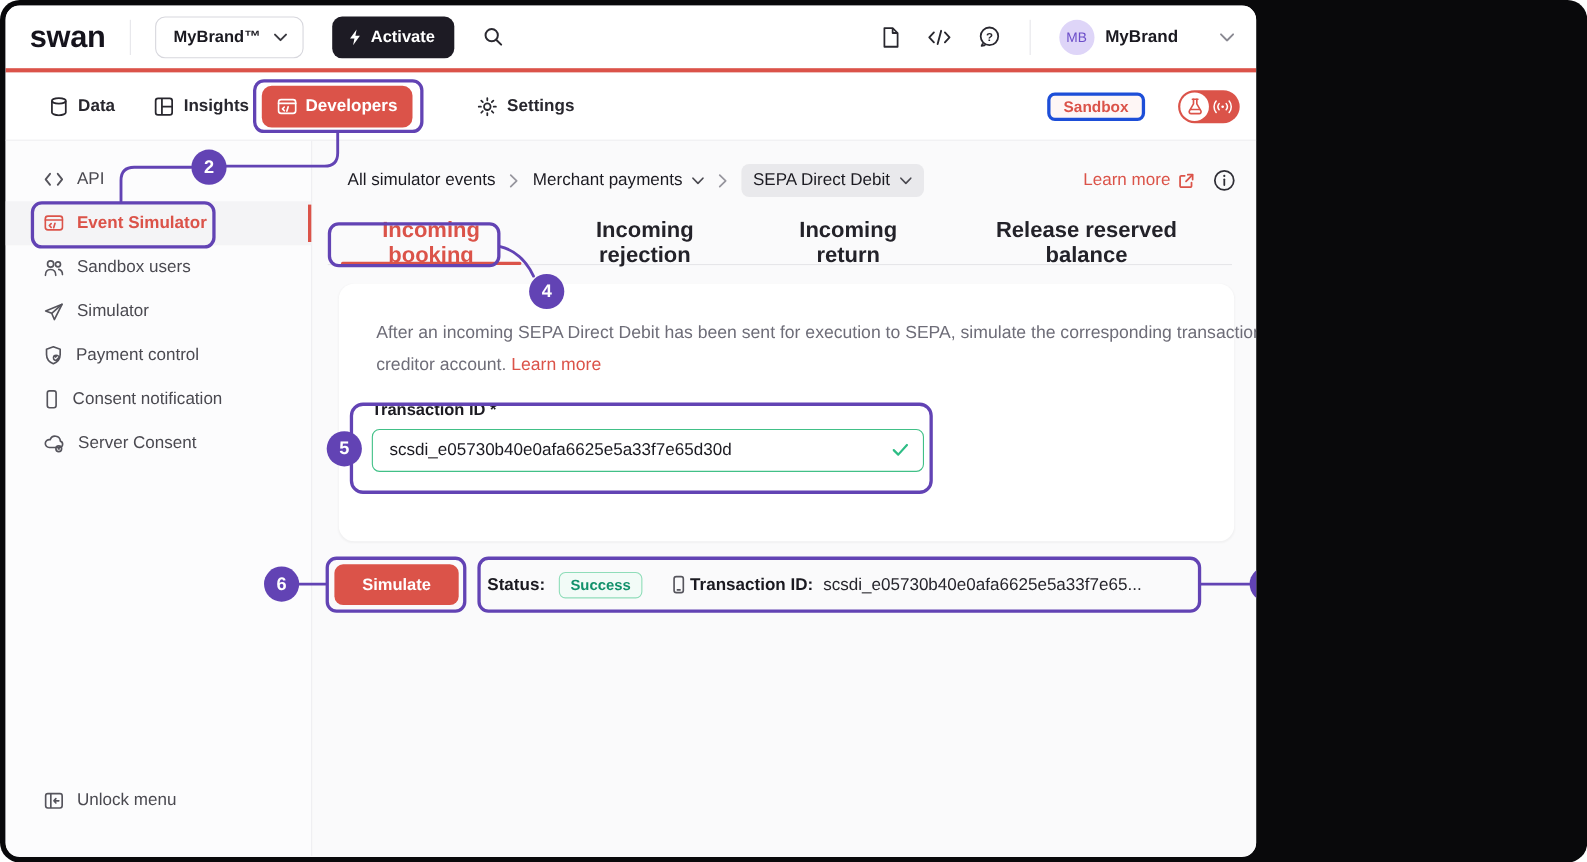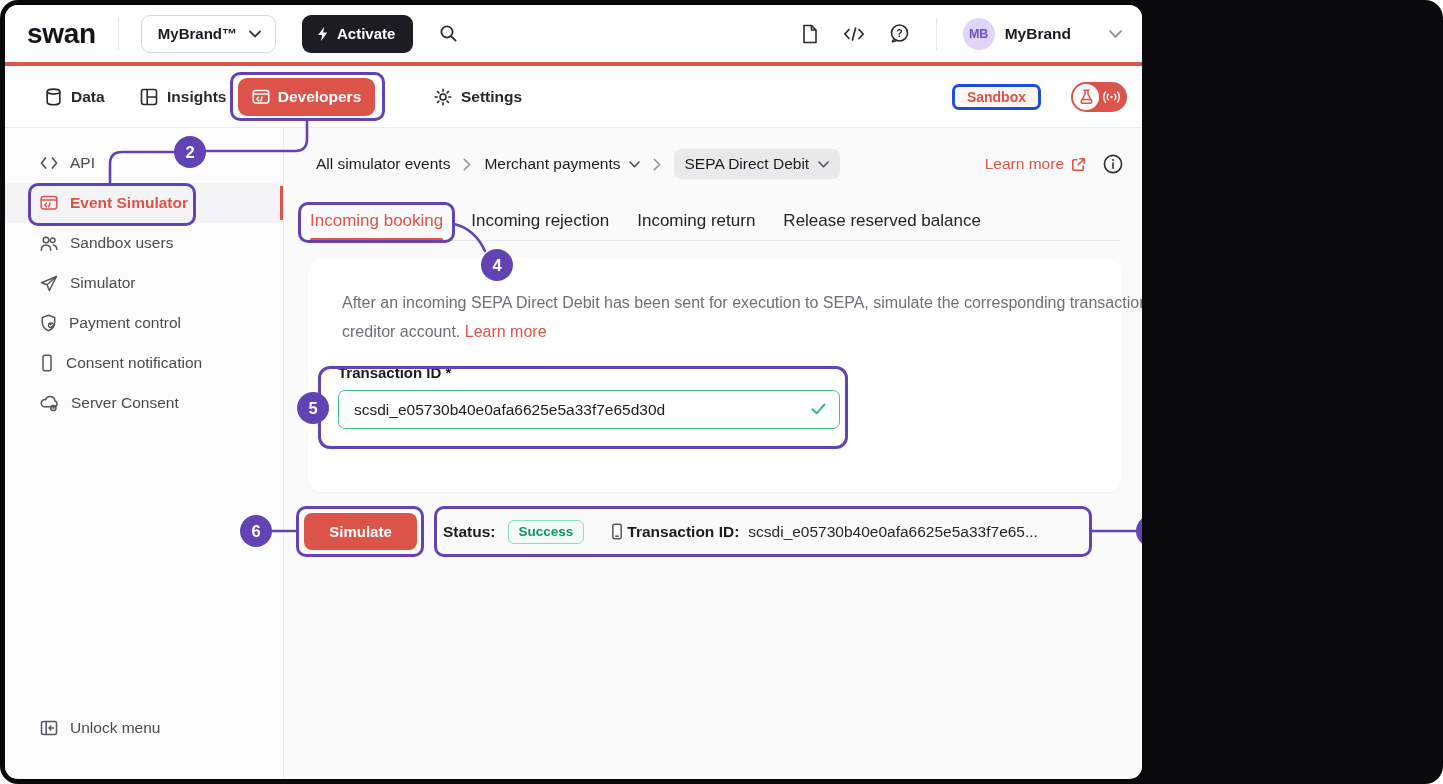--- a/index.html
+++ b/index.html
@@ -13,21 +13,21 @@
   .topbar { height:57px; background:#fff; display:flex; align-items:center; padding:0 20px 0 22px; }
   .logo { font-size:28px; font-weight:700; letter-spacing:-0.3px; color:#15131C; }
   .vdiv { width:1px; height:32px; background:#E6E6EA; margin:0 22px; flex:none; }
   .brand-select { height:38px; padding:0 14px 0 16px; border:1px solid #D7D7DD; border-radius:9px; background:#fff;
     display:flex; align-items:center; gap:12px; font-size:15px; font-weight:700; color:#1A1920; cursor:pointer; margin-right:26px; font-family:inherit; }
   .activate-btn { height:38px; padding:0 18px 0 14px; background:#1D1B24; color:#fff; border:none; border-radius:9px;
     display:flex; align-items:center; gap:8px; font-size:15px; font-weight:700; cursor:pointer; margin-right:26px; font-family:inherit; }
   .icon-btn { background:none; border:none; cursor:pointer; display:flex; align-items:center; justify-content:center; padding:0; color:#29282F; }
   .top-right { margin-left:auto; display:flex; align-items:center; gap:24px; }
   .top-right .vdiv { margin:0 2px; }
-  .avatar { width:32px; height:32px; border-radius:50%; background:#DED5F8; color:#6C4EC9; font-size:12.5px; font-weight:700;
+  .avatar { width:32px; height:32px; border-radius:50%; background:#DED5F8; color:#6C4EC9; font-size:12.5px; font-weight:400;
     display:flex; align-items:center; justify-content:center; }
   .acct-group { display:flex; align-items:center; gap:10px; cursor:pointer; }
   .acct-name { font-size:15.5px; font-weight:700; color:#1A1920; }
   .acct-chevron { margin-left:28px; color:#8A8992; display:flex; }
 
   .accent { height:4px; background:#DB5349; }
 
   
   .navbar { position:relative; height:62px; background:#fff; border-bottom:1px solid #ECECEF; }
   .nav-item { position:absolute; top:50%; transform:translateY(-50%); display:flex; align-items:center; gap:9px;
@@ -62,21 +62,21 @@
   .crumb { display:flex; align-items:center; gap:8px; cursor:pointer; }
   .crumb-sep { display:flex; color:#97969E; }
   .crumb-current { background:#E9E9EC; border-radius:7px; height:30px; padding:0 11px; display:flex; align-items:center; gap:9px; cursor:pointer; }
   .crumb-chevron { display:flex; color:#4A4950; }
 
   .header-links { position:absolute; right:18px; top:21px; height:30px; display:flex; align-items:center; gap:16px; }
   .learn-more-top { color:#DB5349; font-size:15.5px; display:flex; align-items:center; gap:7px; cursor:pointer; text-decoration:none; }
   .info-btn { color:#2F2E36; }
 
   .tabs-row { position:absolute; left:14px; right:22px; top:74px; height:39px; border-bottom:1px solid #E6E6E9; display:flex; }
-  .tab { padding:0 12px; margin-right:4px; display:flex; align-items:center; font-size:17px; font-weight:400; color:#232229;
+  .tab { padding:0 12px; margin-right:4px; display:flex; align-items:center; font-size:20px; font-weight:700; color:#232229;
     position:relative; cursor:pointer; background:none; border:none; font-family:inherit; }
   .tab.active { color:#DB5349; }
   .tab.active::after { content:""; position:absolute; left:12px; right:12px; bottom:-1px; height:3px; background:#DB5349; border-radius:2px; }
 
   .card { position:absolute; left:24px; right:20px; top:130px; height:234px; background:#fff; border-radius:14px;
     box-shadow:0 1px 2px rgba(20,20,30,0.04); }
   .card-desc { position:absolute; left:34px; top:30px; width:1000px; font-size:16px; line-height:29px; color:#6E6D78; }
   .desc-link { color:#DB5349; cursor:pointer; }
   .field { position:absolute; left:30px; top:106px; width:502px; }
   .field-label { font-size:15px; font-weight:700; color:#1B1A21; margin-bottom:9px; }

